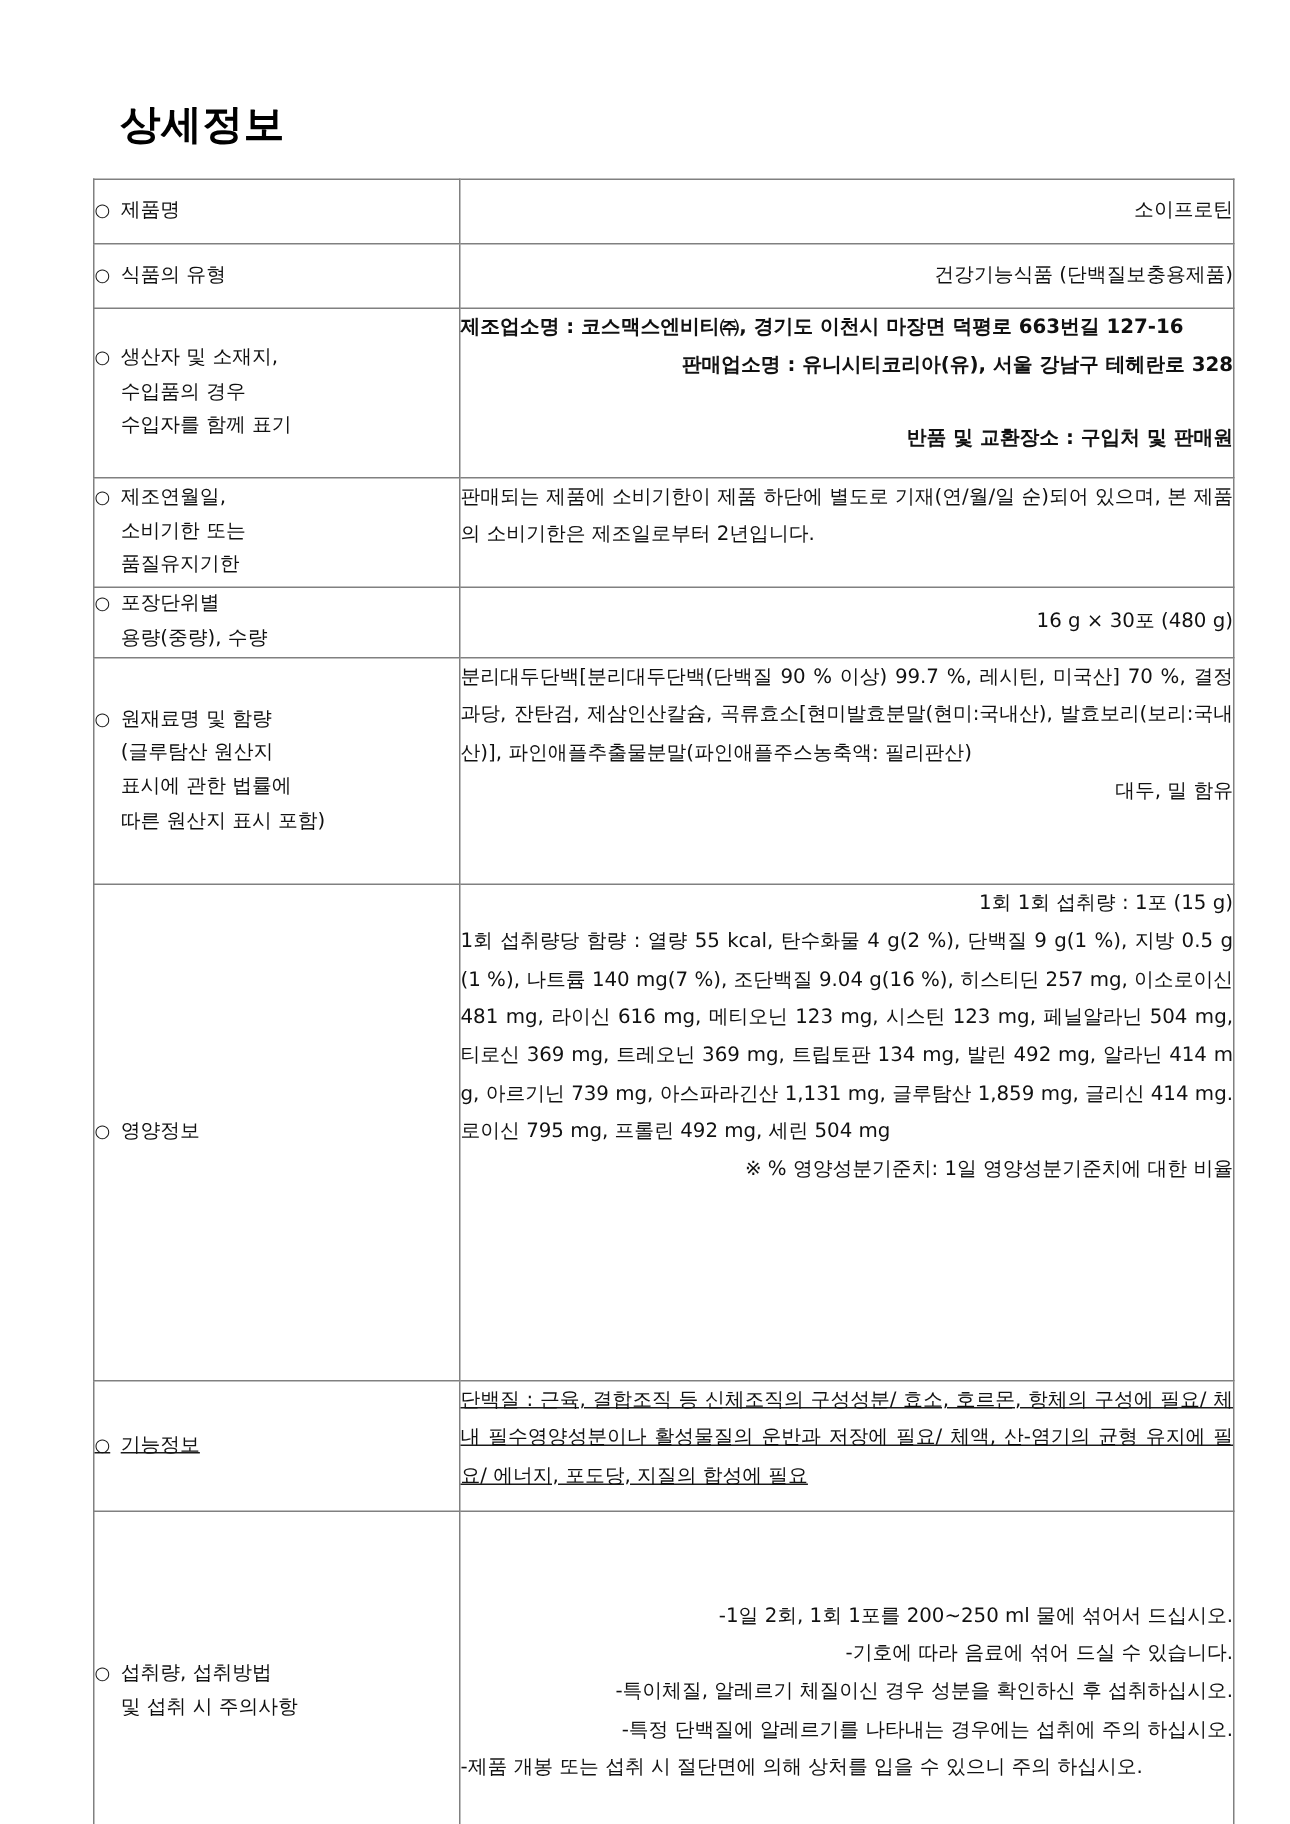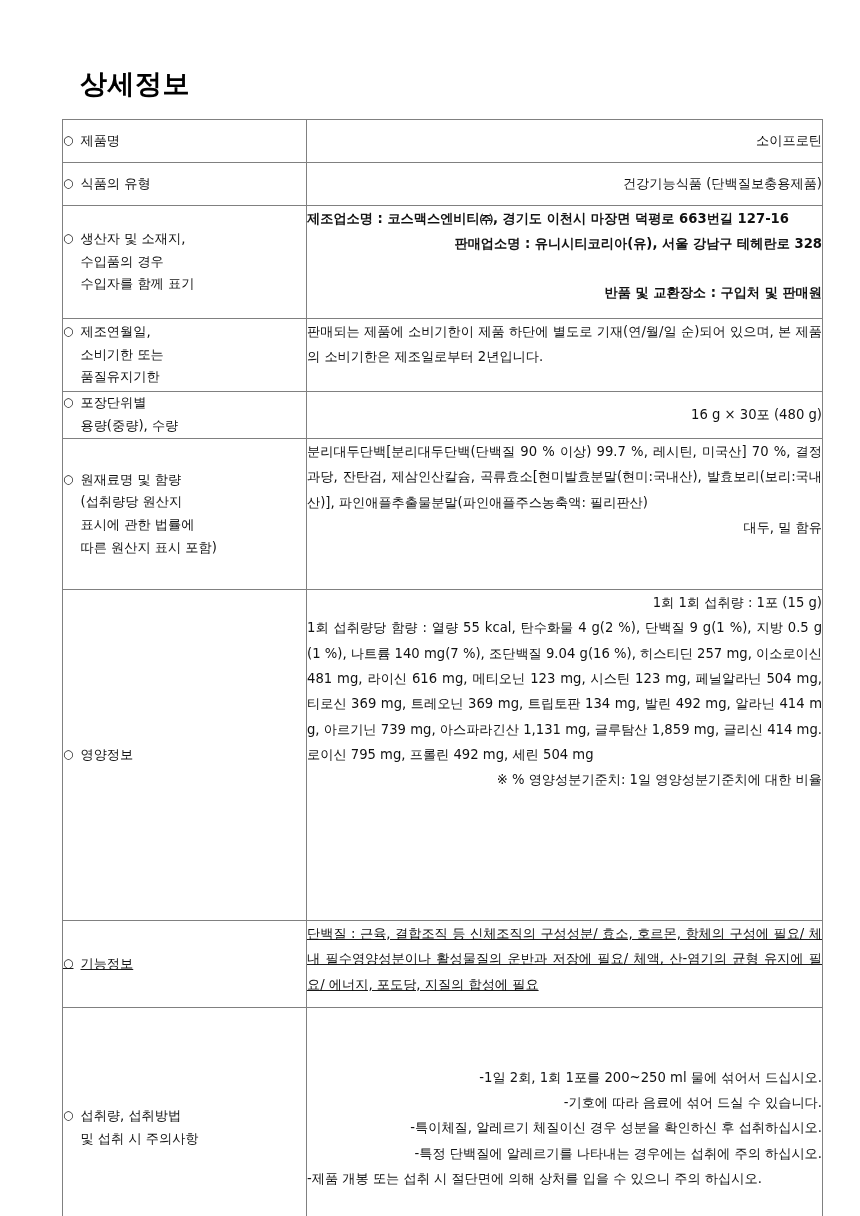--- a/index.html
+++ b/index.html
@@ -210,21 +210,21 @@
           </div>
         </td>
       </tr>
 
       <tr class="row-ingredient">
         <td class="label-cell">
           <div class="label-wrap">
             <span class="bullet-o">○</span>
             <span class="label-lines">
               <span class="ln">원재료명 및 함량</span><br>
-              <span class="ln">(섭취량당 원산지</span><br>
+              <span class="ln">(글루탐산 원산지</span><br>
               <span class="ln">표시에 관한 법률에</span><br>
               <span class="ln">따른 원산지 표시 포함)</span>
             </span>
           </div>
         </td>
         <td class="value-cell">
           <div class="value-text">
             <div class="p">분리대두단백[분리대두단백(단백질 90 % 이상) 99.7 %, 레시틴, 미국산] 70 %, 결정과당, 잔탄검, 제삼인산칼슘, 곡류효소[현미발효분말(현미:국내산), 발효보리(보리:국내산)], 파인애플추출물분말(파인애플주스농축액: 필리판산)</div>
             <div class="p nojust">대두, 밀 함유</div>
           </div>

